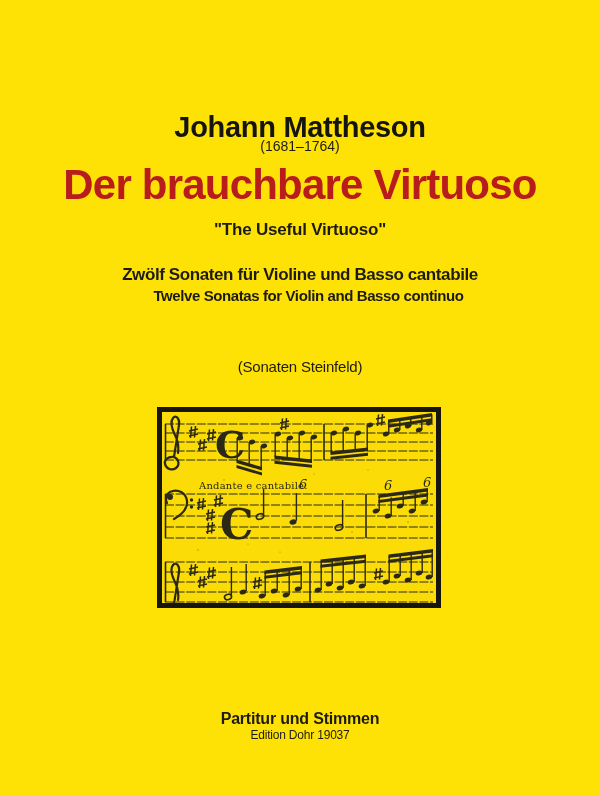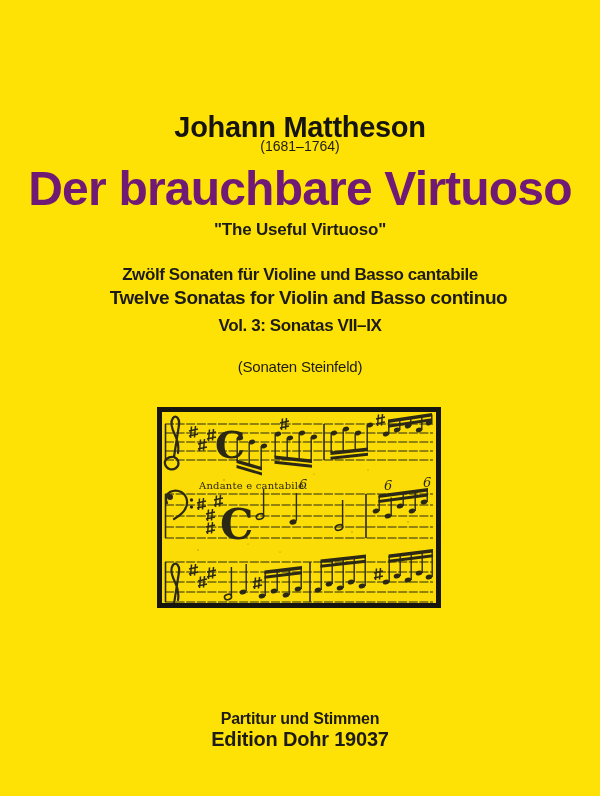--- a/index.html
+++ b/index.html
@@ -7,28 +7,28 @@
     position:relative;
     width:600px;height:796px;
     background:#FFE205;
     font-family:"Liberation Sans",sans-serif;
     color:#1d1b15;
     overflow:hidden;
   }
   .centered{position:absolute;left:0;right:0;text-align:center;white-space:nowrap;}
   .composer{top:111px;font-size:29px;font-weight:700;letter-spacing:-0.3px;color:#15140f;}
   .dates{top:138px;font-size:14px;font-weight:400;}
-  .title{top:161px;font-size:48px;font-weight:700;letter-spacing:-0.8px;color:#701a75;margin:0;}
+  .title{top:161px;font-size:42px;font-weight:700;letter-spacing:-0.8px;color:#b91c1c;margin:0;}
   .subtitle{top:220px;font-size:17px;font-weight:700;letter-spacing:-0.2px;}
   .desc-de{top:265px;font-size:17px;font-weight:700;letter-spacing:-0.4px;}
-  .desc-en{top:287px;font-size:19px;font-weight:700;letter-spacing:-0.4px;padding-left:17px;}
+  .desc-en{top:287px;font-size:15px;font-weight:700;letter-spacing:-0.4px;padding-left:17px;}
   .volume{top:316px;font-size:17px;font-weight:700;letter-spacing:-0.4px;}
   .editor{top:358px;font-size:15px;font-weight:400;letter-spacing:-0.2px;}
   .footer-1{top:710px;font-size:16px;font-weight:700;letter-spacing:-0.2px;}
-  .footer-2{top:728px;font-size:20px;font-weight:700;letter-spacing:-0.2px;}
+  .footer-2{top:728px;font-size:12px;font-weight:400;letter-spacing:-0.2px;}
   .excerpt{
     position:absolute;left:157px;top:407px;
     width:274px;height:191px;
     border:5px solid #16150e;
     background:#fbdc06;
     margin:0;
   }
   .excerpt svg{display:block;}
   .staff{stroke:#2b2916;stroke-width:1.1;stroke-dasharray:9 1.6;}
   .stem{stroke:#2b2916;stroke-width:1.4;}
@@ -44,21 +44,20 @@
 <body>
 
 <div class="page">
 
   <div class="centered composer">Johann Mattheson</div>
   <div class="centered dates">(1681–1764)</div>
   <h1 class="centered title">Der brauchbare Virtuoso</h1>
   <div class="centered subtitle">"The Useful Virtuoso"</div>
   <div class="centered desc-de">Zwölf Sonaten für Violine und Basso cantabile</div>
   <div class="centered desc-en">Twelve Sonatas for Violin and Basso continuo</div>
-  <div class="centered volume">Vol. 3: Sonatas VII–IX</div>
   <div class="centered editor">(Sonaten Steinfeld)</div>
 
   <figure class="excerpt">
     <svg viewBox="0 0 274 191" width="274" height="191">
       <defs>
         <g id="shp">
           <path class="shp" fill="none" d="M0,3 L9,1 M0,8 L9,6 M2.5,-1.5 L1.5,10 M6.5,-2 L5.5,9.5"></path>
         </g>
       </defs>
 

